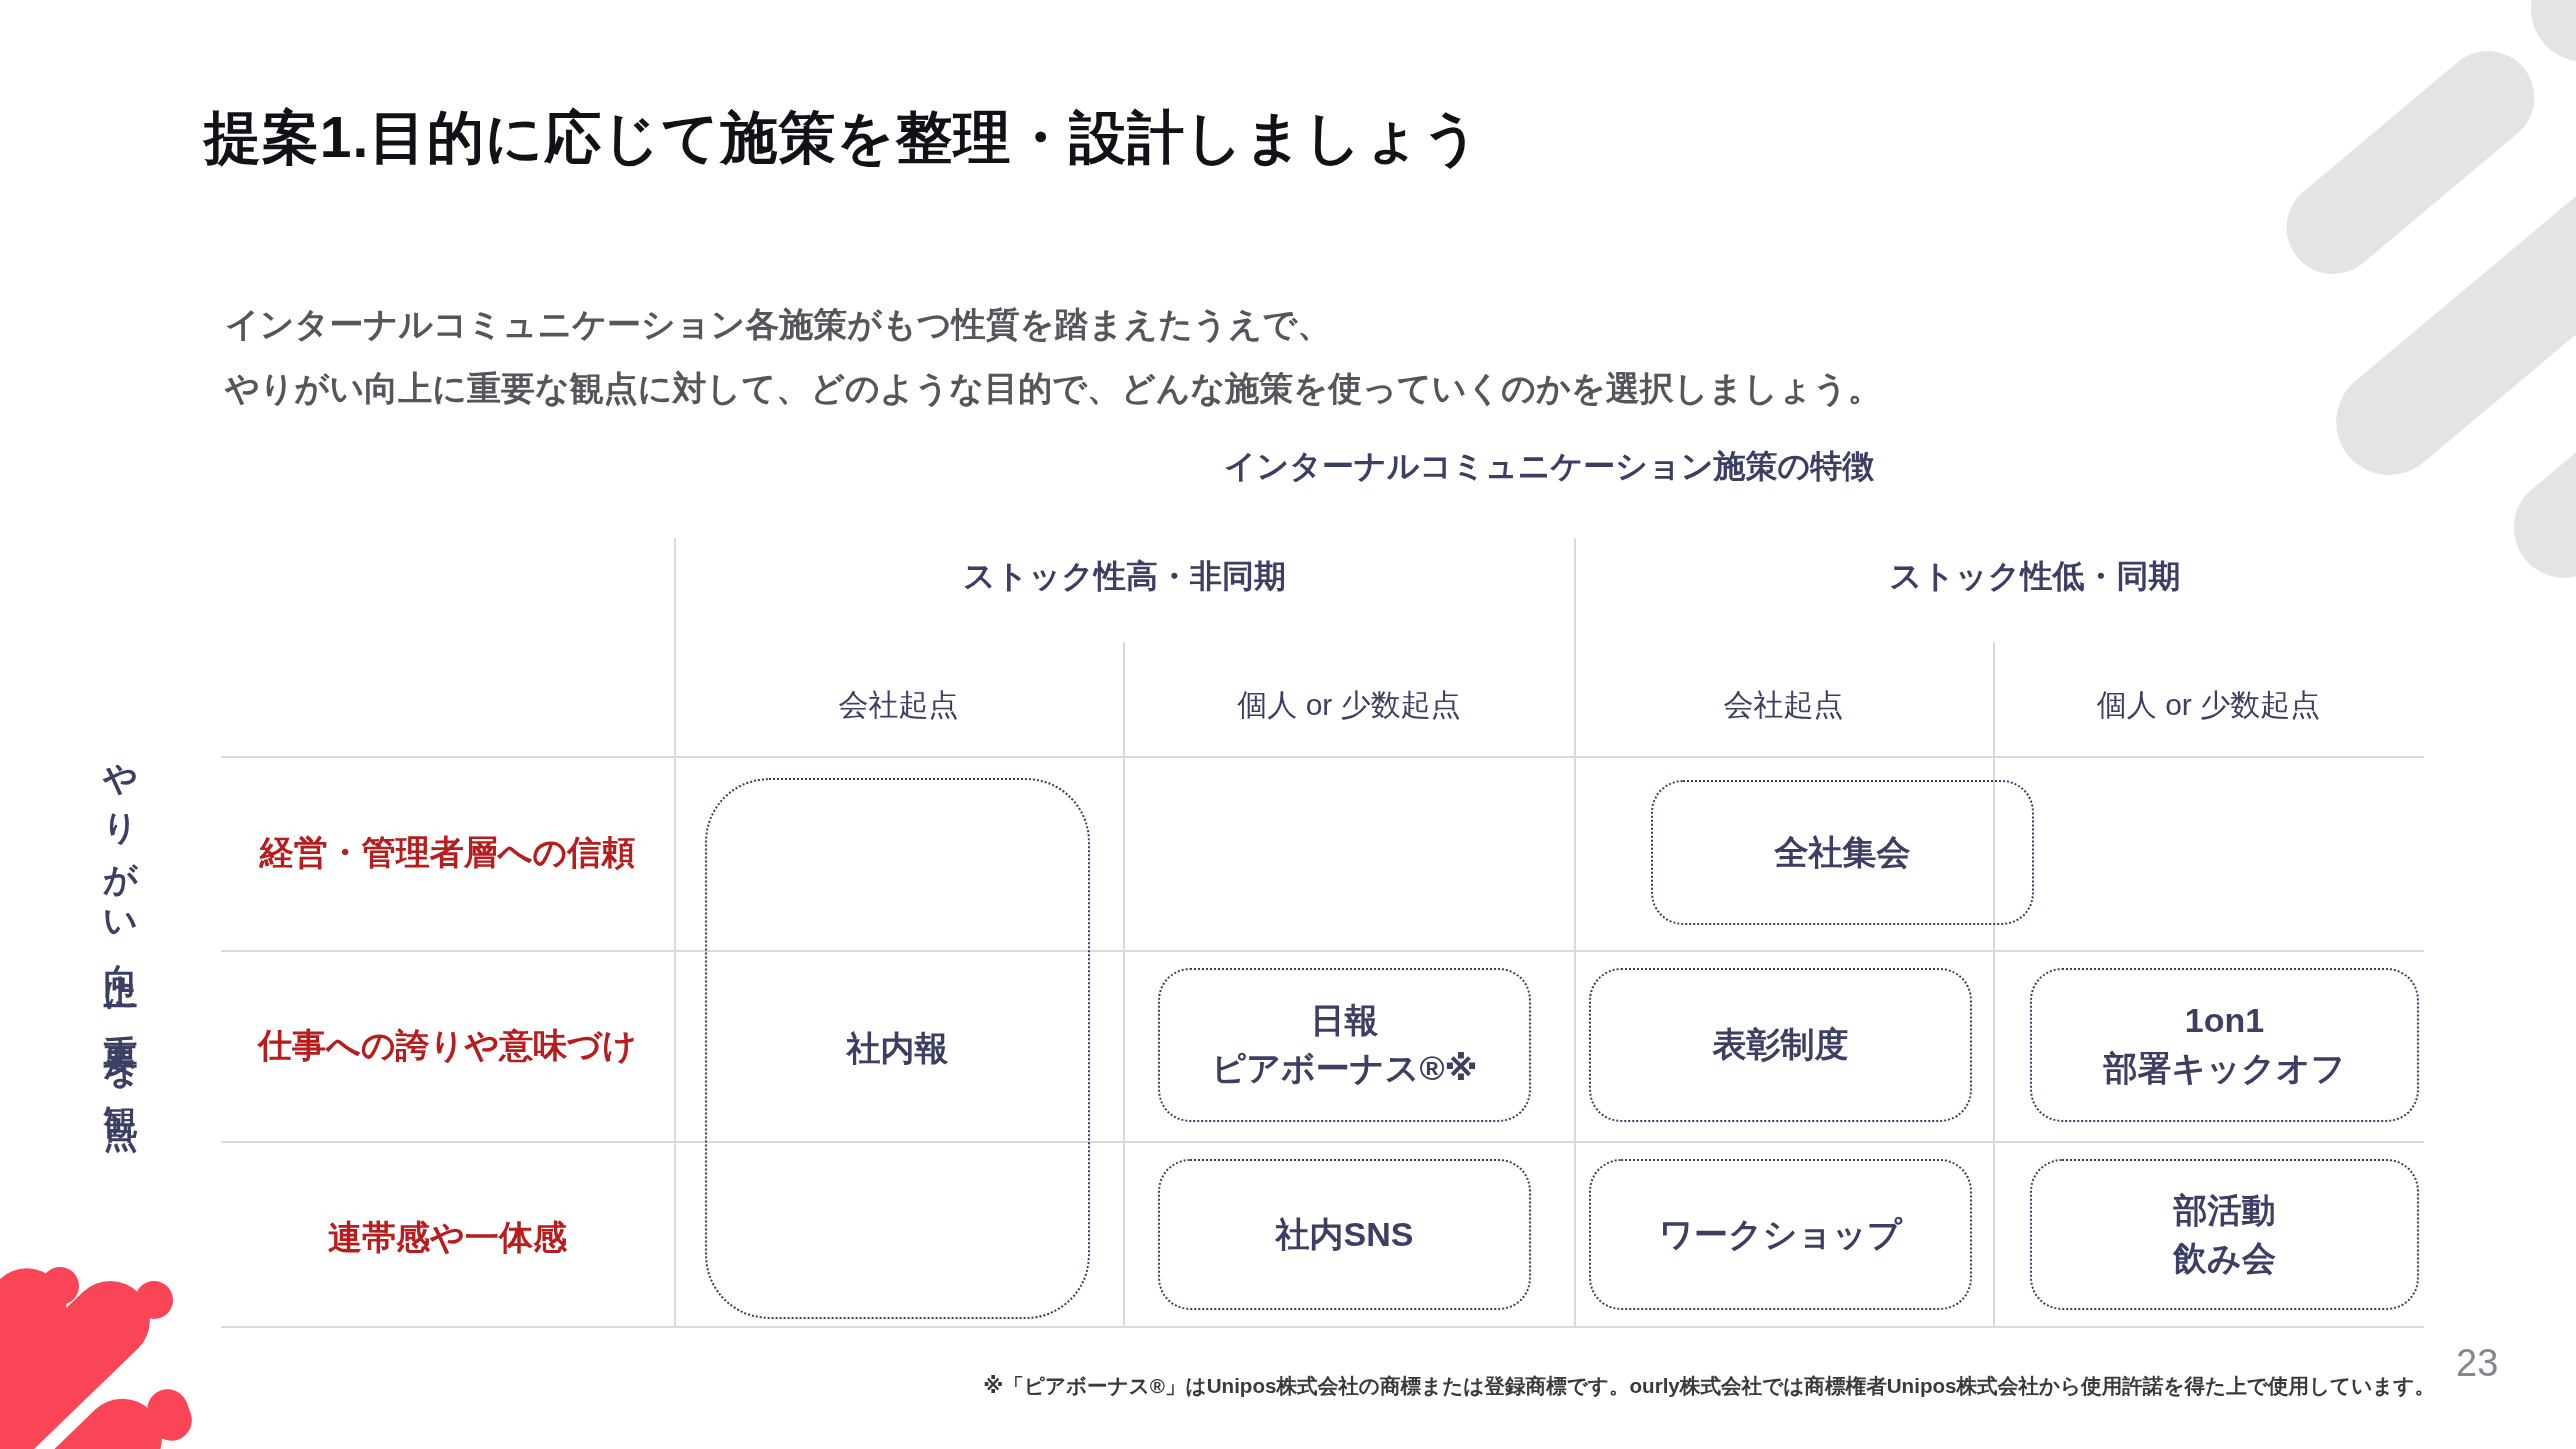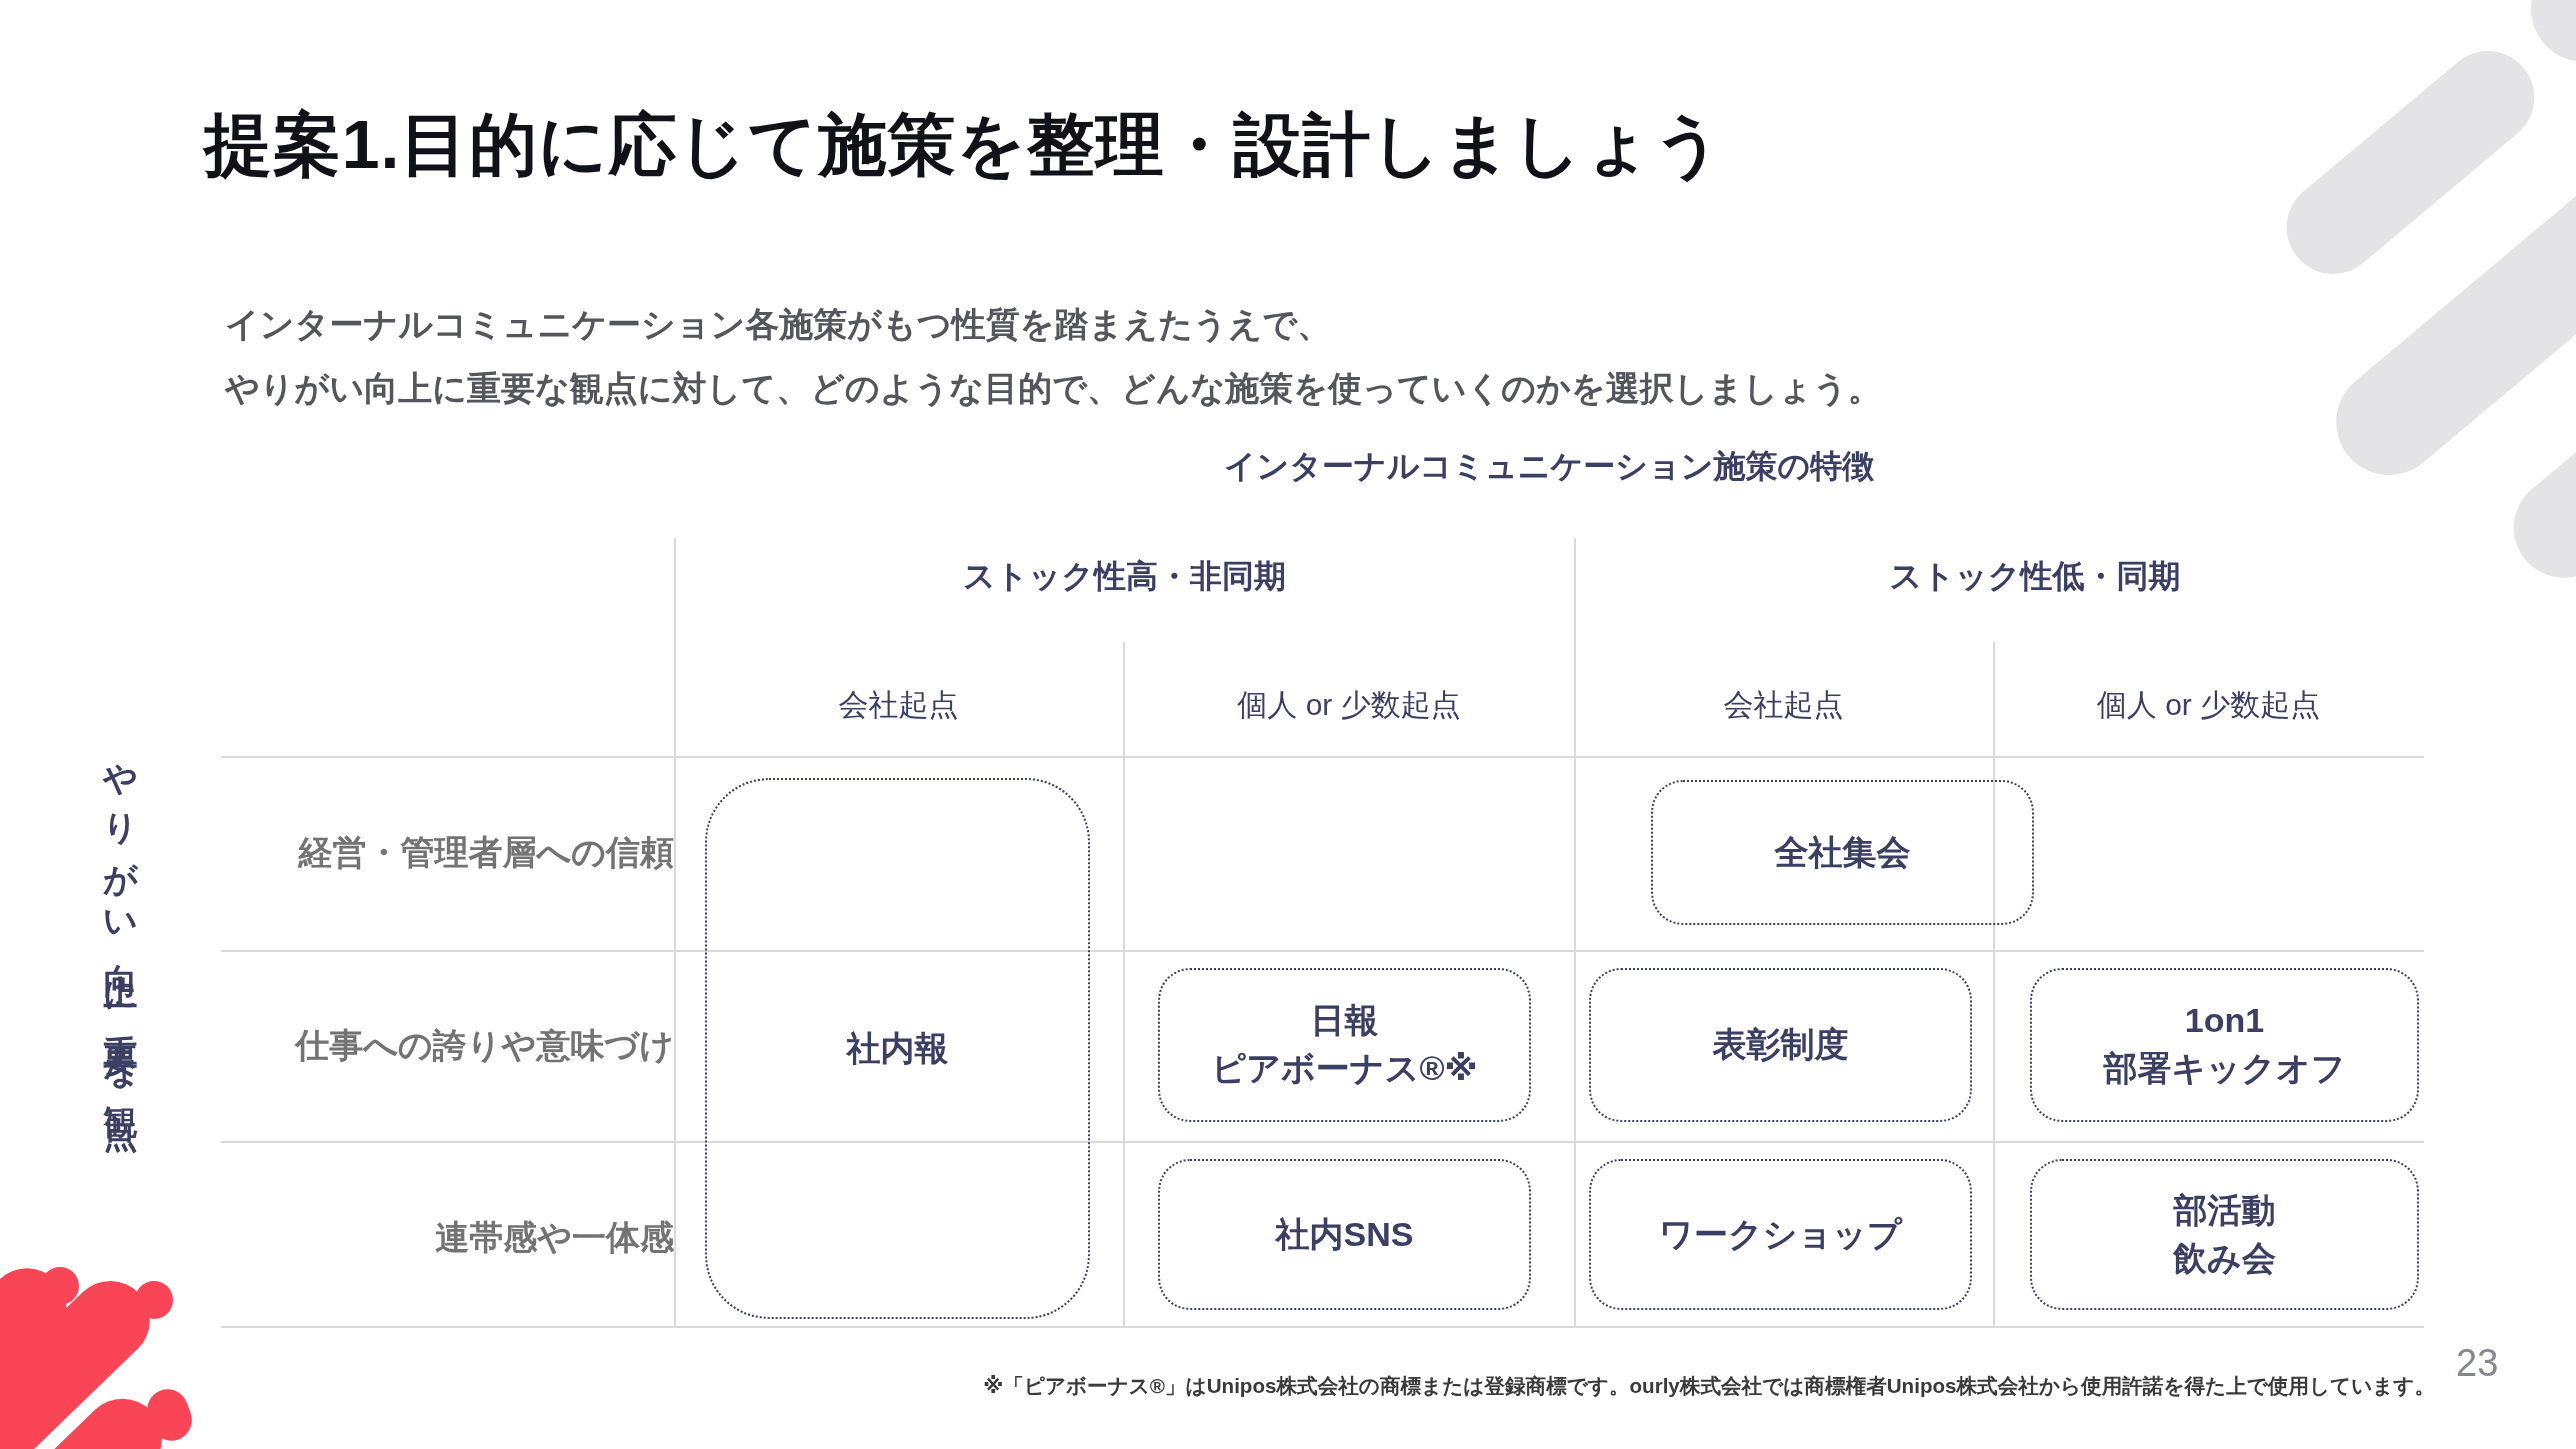--- a/index.html
+++ b/index.html
@@ -2,21 +2,21 @@
 <html lang="ja" style="font-size:14.3px"><head>
 <meta charset="utf-8">
 <style>
   html,body{margin:0;padding:0;background:#ffffff;}
   .slide{
     position:relative;width:2576px;height:1449px;background:#ffffff;
     overflow:hidden;font-family:"Liberation Sans","DejaVu Sans",sans-serif;
   }
   
   .slide-title{
-    position:absolute;left:204px;top:100px;font-size:68px;font-weight:800;
+    position:absolute;left:204px;top:100px;font-size:57px;font-weight:800;
     color:#111217;letter-spacing:0.9px;white-space:nowrap;
   }
   .intro{
     position:absolute;left:225px;top:292px;font-size:34px;font-weight:700;
     color:#54565c;line-height:64px;white-space:nowrap;
   }
   .matrix-caption{
     position:absolute;left:674px;top:445px;width:1750px;text-align:center;
     font-size:32px;font-weight:800;color:#3B3F63;white-space:nowrap;
   }
@@ -28,22 +28,22 @@
   #group-2{left:1574px;width:850px;padding-left:36px;}
   .sub-header{
     position:absolute;top:685px;height:41px;text-align:center;font-size:30px;
     font-weight:400;color:#3B3F63;white-space:nowrap;
   }
   #sub-1{left:674px;width:449px;}
   #sub-2{left:1123px;width:452px;}
   #sub-3{left:1574px;width:419px;}
   #sub-4{left:1993px;width:431px;}
   .row-label{
-    position:absolute;left:221px;width:453px;height:45px;text-align:right;
-    font-size:34px;font-weight:800;color:#737373;white-space:nowrap;
+    position:absolute;left:221px;width:453px;height:45px;text-align:center;
+    font-size:34px;font-weight:800;color:#b91c1c;white-space:nowrap;
   }
   #row-1{top:830px;}
   #row-2{top:1023px;}
   #row-3{top:1215px;}
   .axis-vertical{
     position:absolute;left:98px;top:739px;height:551px;
     writing-mode:vertical-rl;text-orientation:upright;
     font-size:34px;font-weight:800;color:#3B3F63;letter-spacing:10.7px;
   }
   .footnote{

